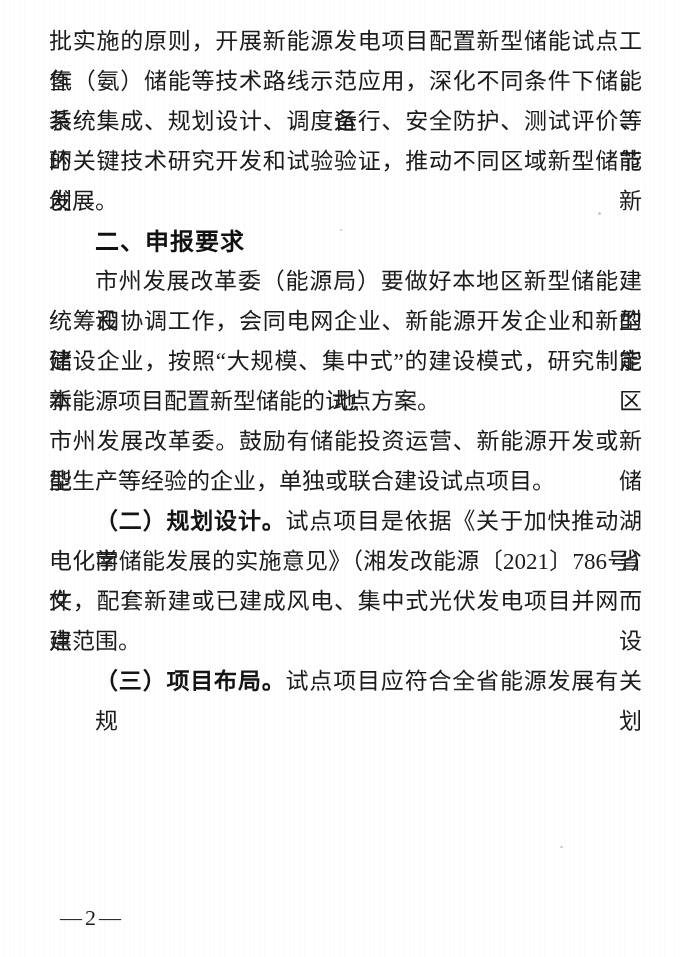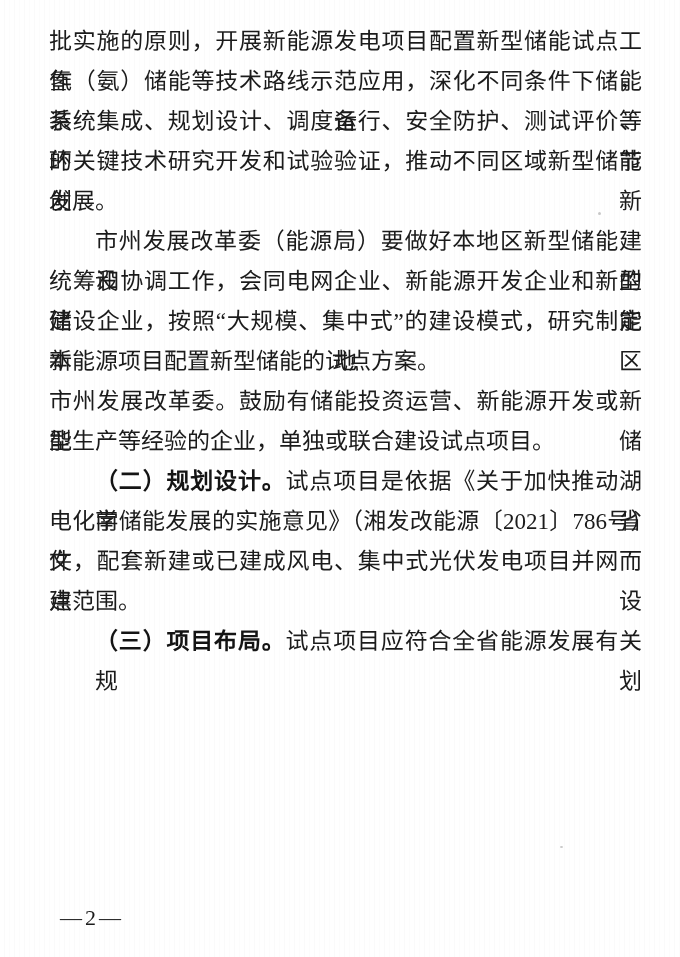--- a/index.html
+++ b/index.html
@@ -73,20 +73,21 @@
 <div class="page">
 
   <div class="body-block">
 
     <div class="line full"><span>批实施的原则，开展新能源发电项目配置新型储能试点工作，</span></div>
     <div class="line full"><span>氢（氨）储能等技术路线示范应用，深化不同条件下储能装备、</span></div>
     <div class="line full"><span>系统集成、规划设计、调度运行、安全防护、测试评价等环节</span></div>
     <div class="line full"><span>的关键技术研究开发和试验验证，推动不同区域新型储能创新</span></div>
     <div class="line"><span>发展。</span></div>
 
+    <div class="line heading indent"><span>二、申报要求</span></div>
 
     <div class="line indent full"><span>市州发展改革委（能源局）要做好本地区新型储能建设的</span></div>
     <div class="line full"><span>统筹和协调工作，会同电网企业、新能源开发企业和新型储能</span></div>
     <div class="line full"><span>建设企业，按照“大规模、集中式”的建设模式，研究制定本地区</span></div>
     <div class="line"><span>新能源项目配置新型储能的试点方案。</span></div>
 
     <div class="line full"><span>市州发展改革委。鼓励有储能投资运营、新能源开发或新型储</span></div>
     <div class="line"><span>能生产等经验的企业，单独或联合建设试点项目。</span></div>
 
     <div class="line indent full"><span class="lead">（二）规划设计。</span><span>试点项目是依据《关于加快推动湖南省</span></div>

